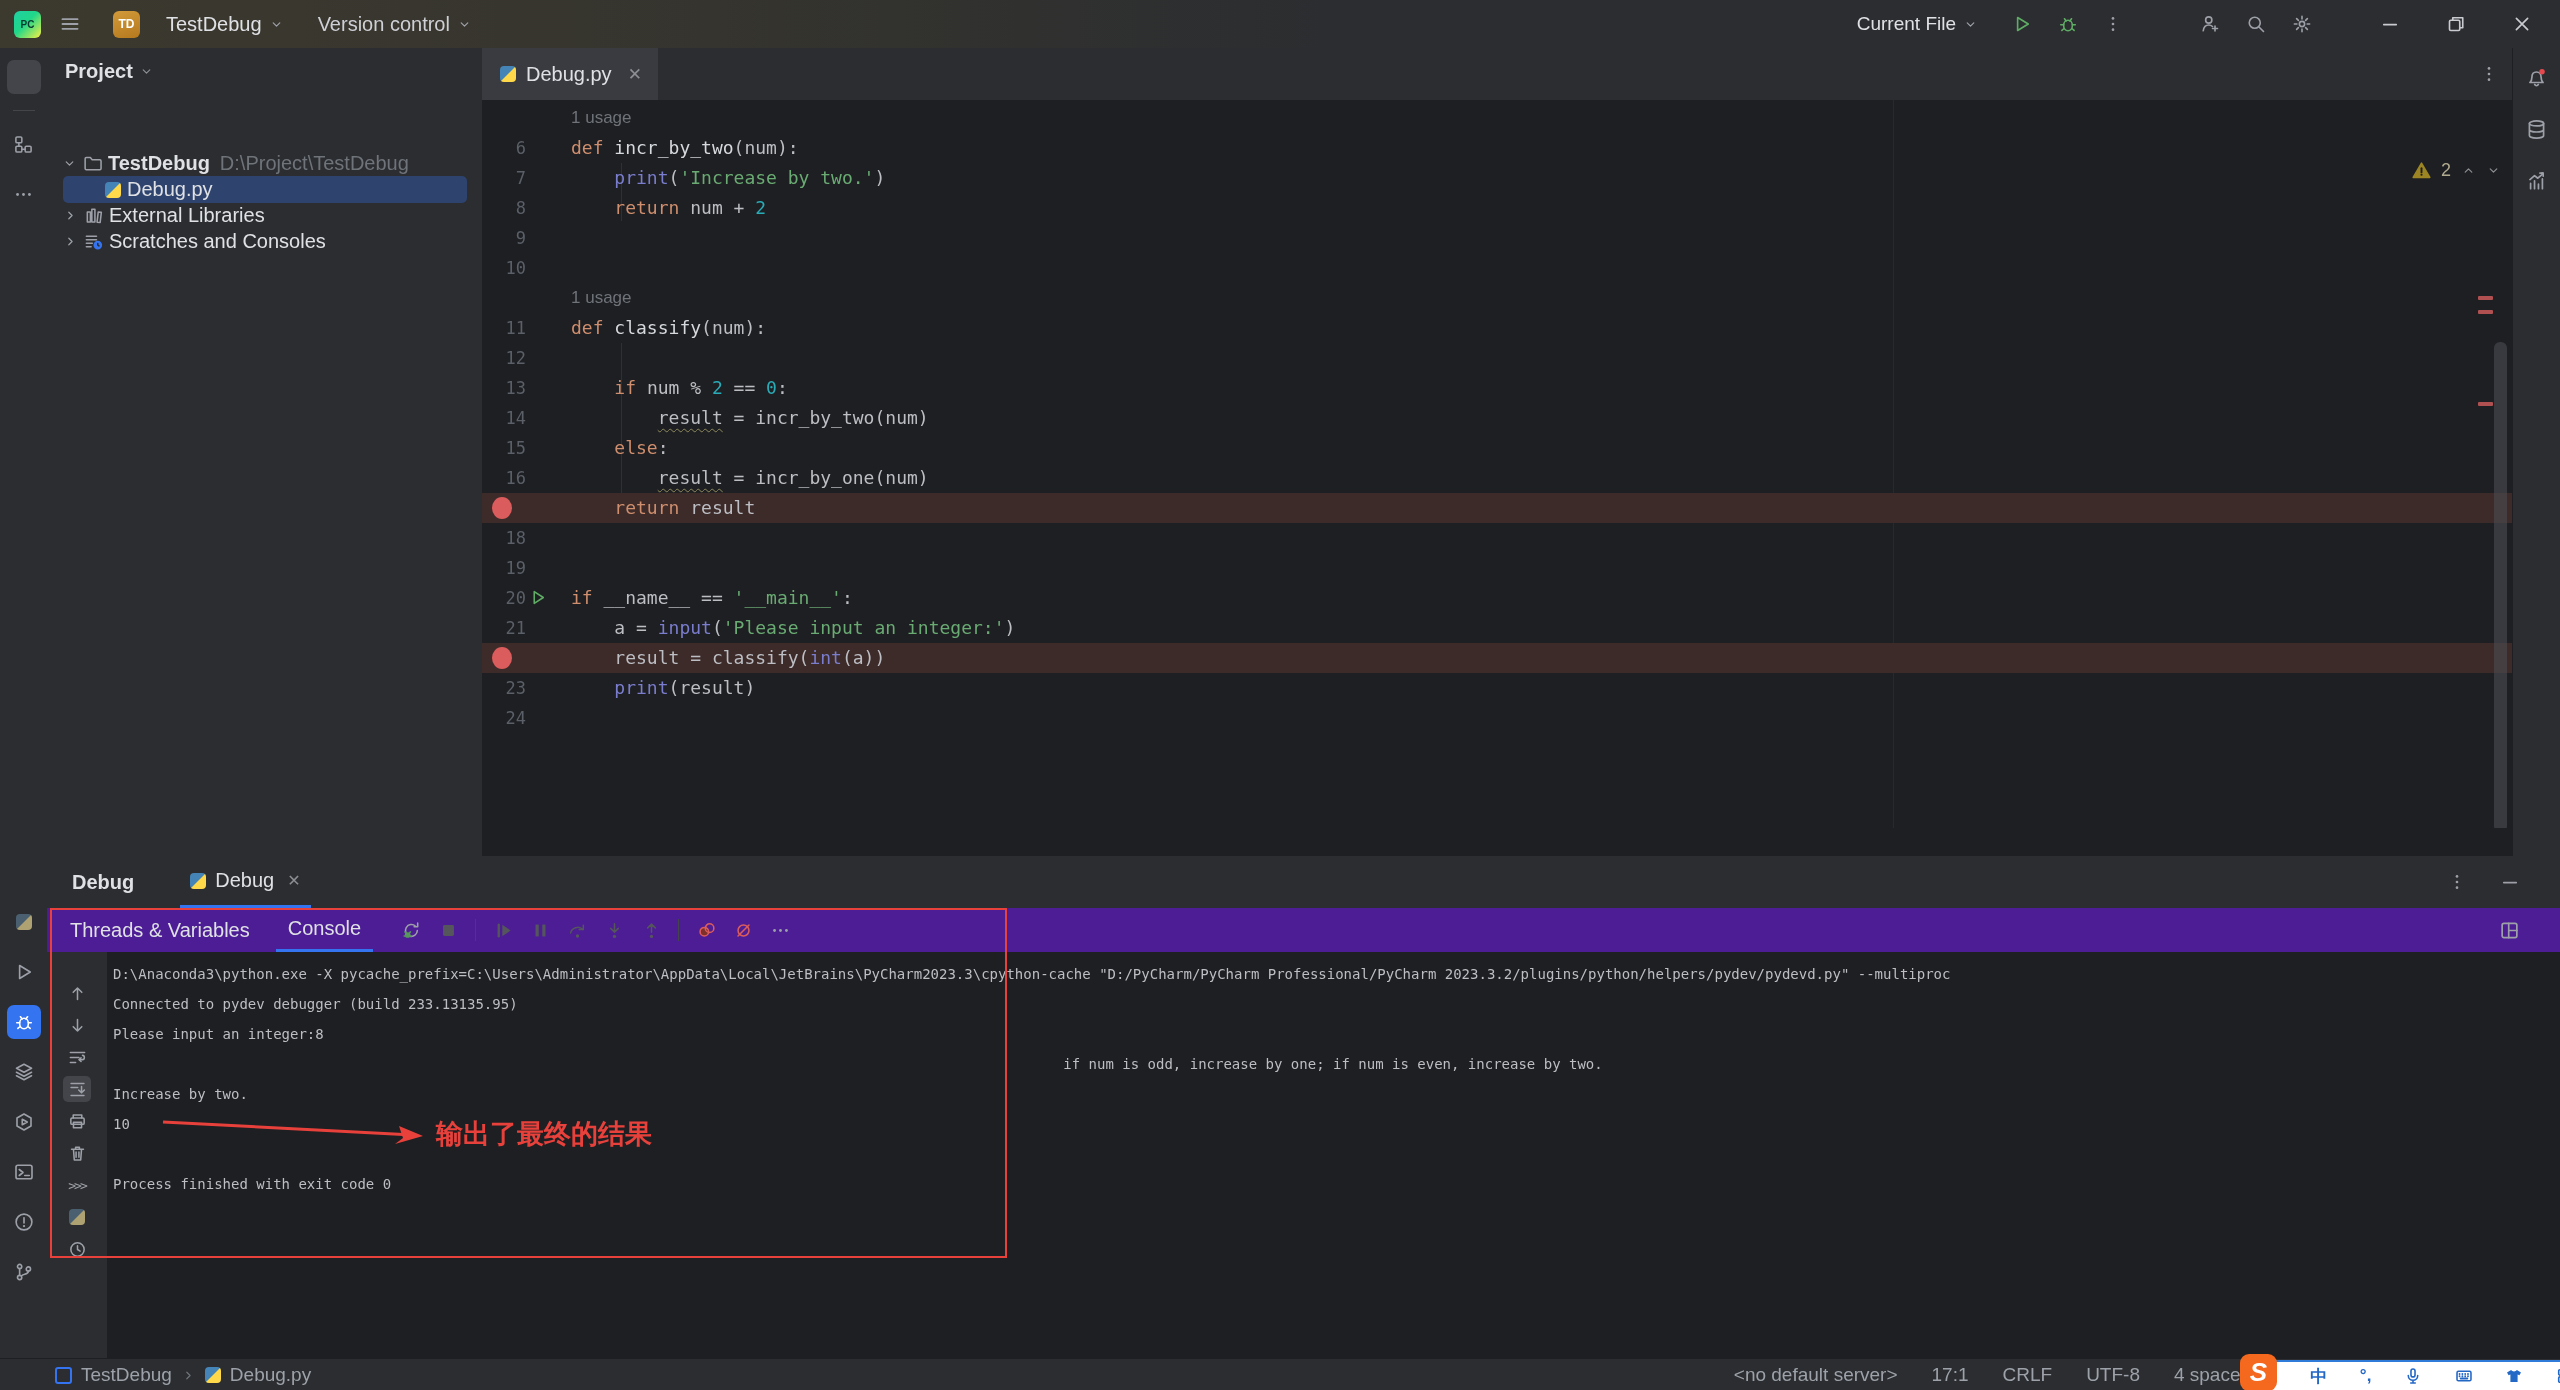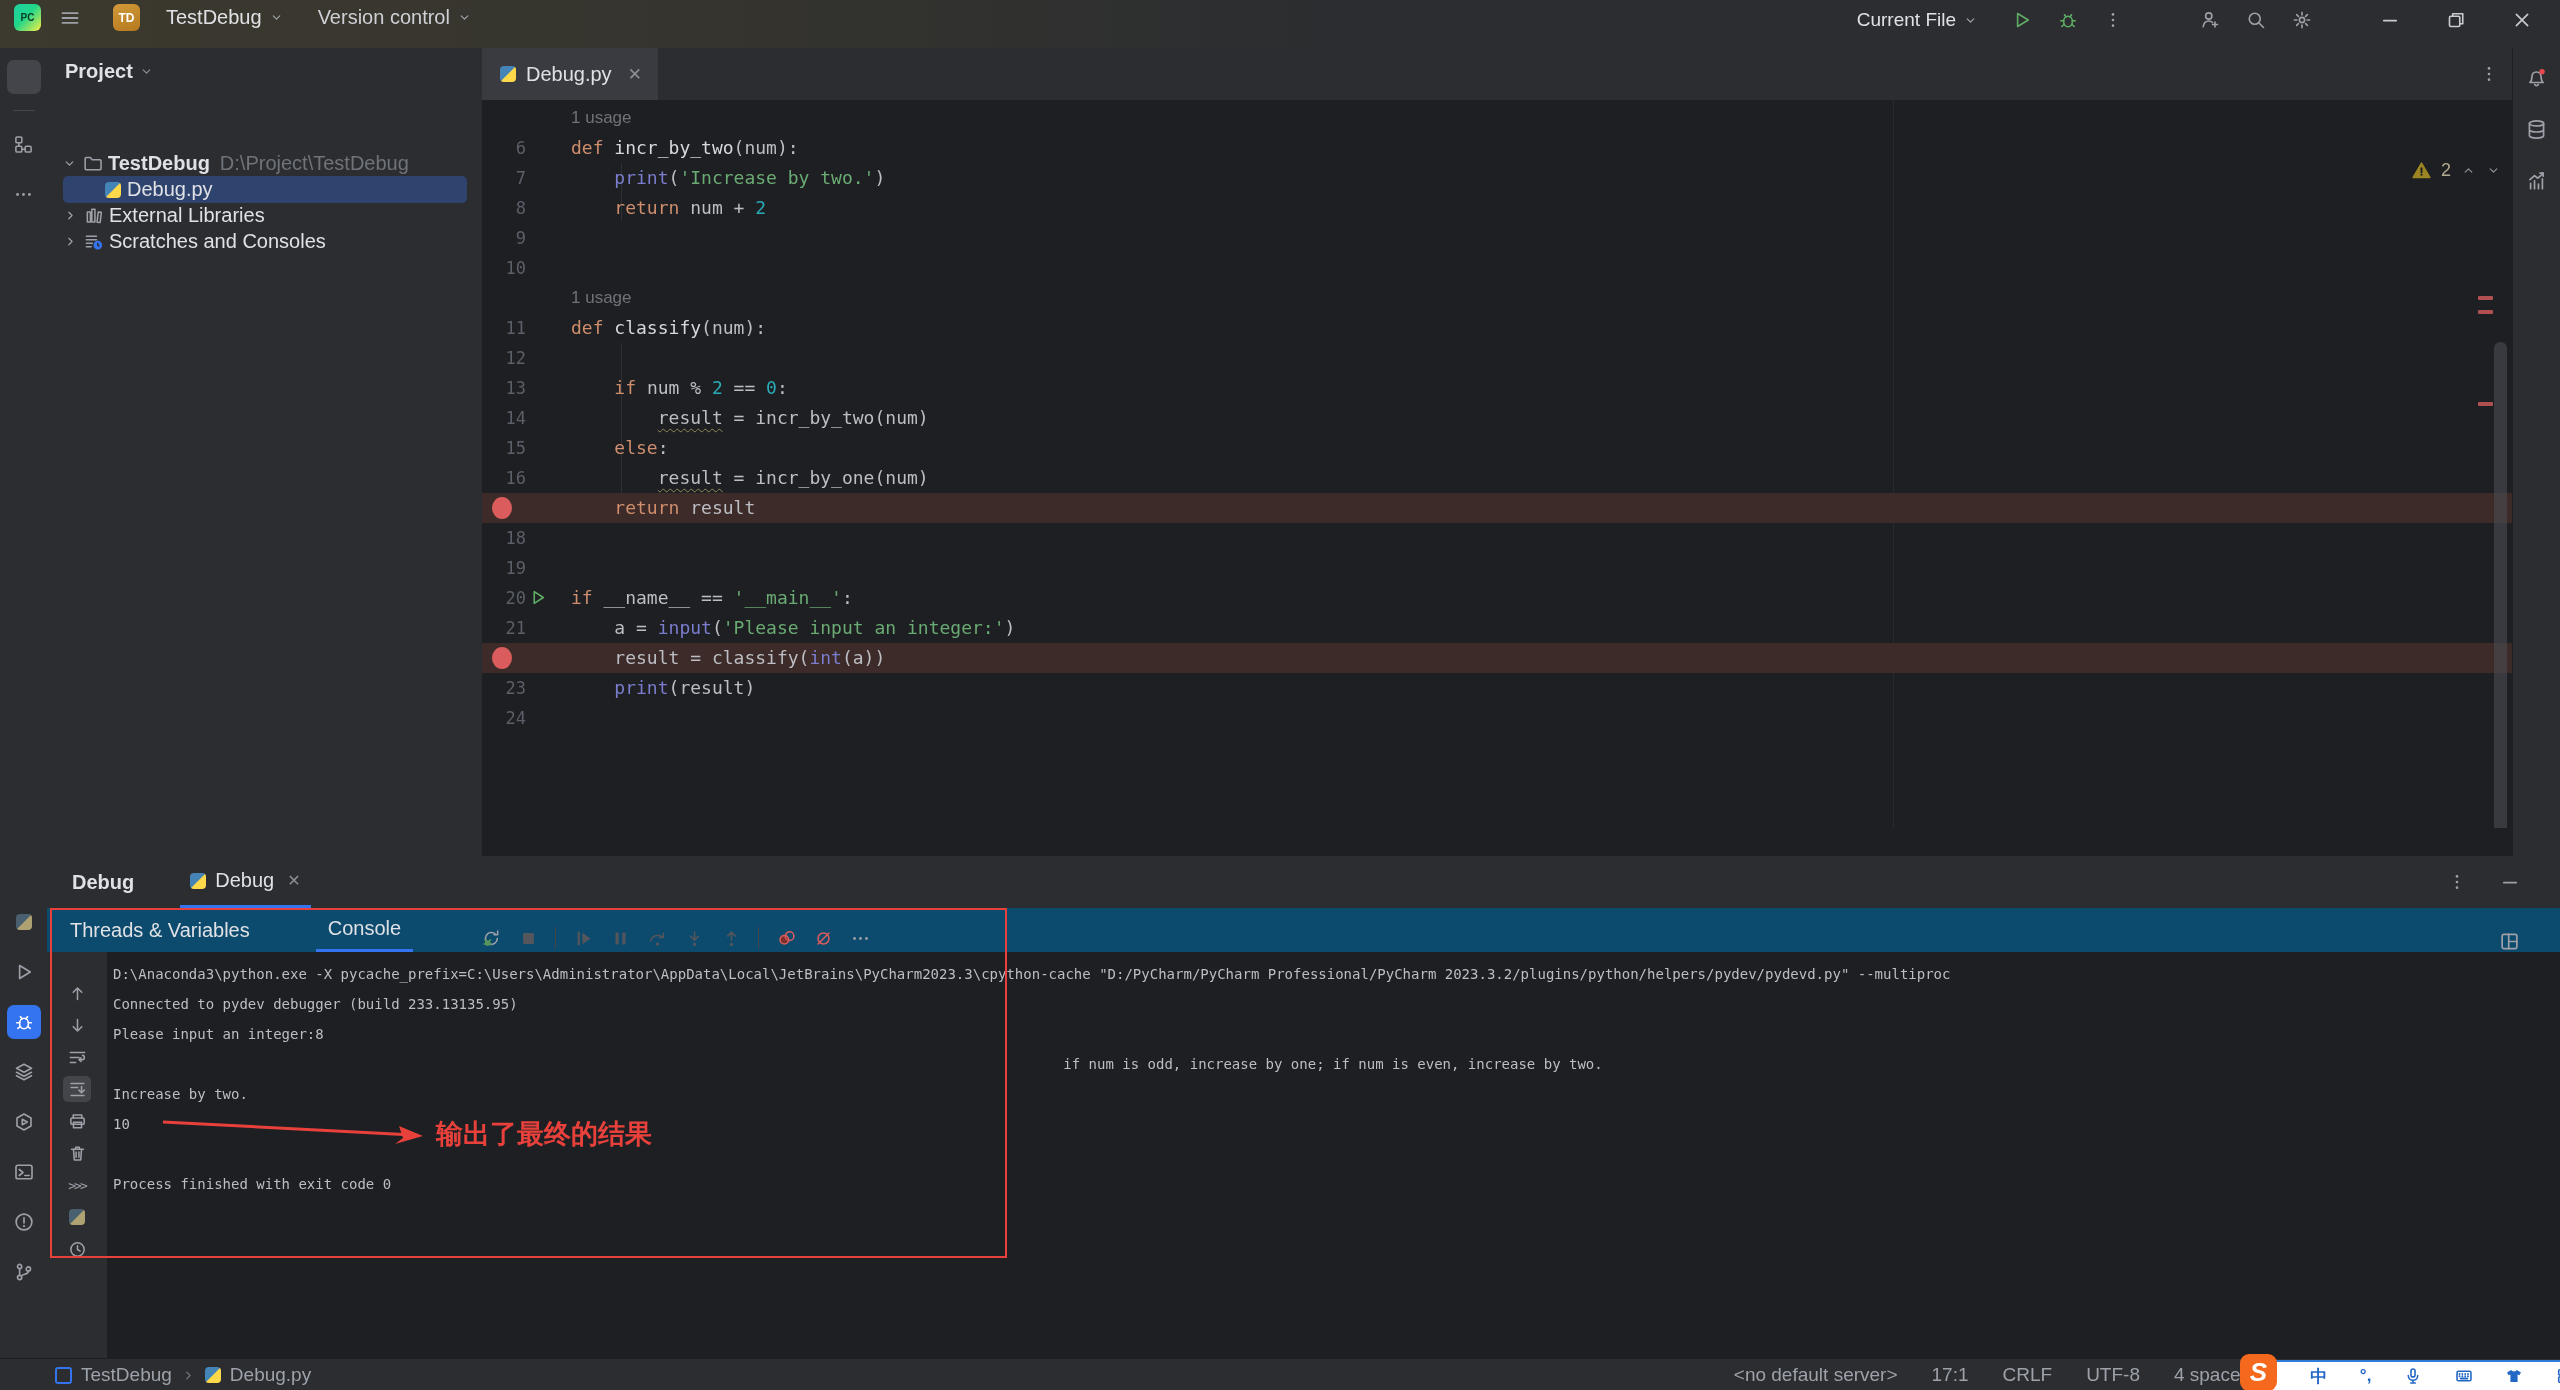--- a/index.html
+++ b/index.html
@@ -9,21 +9,21 @@
   svg{display:block;}
   .ic{display:flex;align-items:center;justify-content:center;color:#9da0a8;}
   .ic svg{stroke:currentColor;fill:none;stroke-width:1.3;stroke-linecap:round;stroke-linejoin:round;}
   .ic .fill{fill:currentColor;stroke:none;}
   .dis{color:#54565c;}
   .pylogo{width:16px;height:16px;border-radius:4px;display:inline-block;
           background:linear-gradient(135deg,#4584b6 49%,#ffd94a 51%);}
   .pylogo.mut{filter:grayscale(.55) brightness(.75);}
 
   
-  #titlebar{left:0;top:0;width:2560px;height:48px;display:flex;align-items:flex-start;
+  #titlebar{left:0;top:0;width:2560px;height:48px;display:flex;align-items:center;
     background:linear-gradient(90deg,#3c392e 0%,#35342e 28%,#2b2d30 52%,#2b2d30 100%);gap:20px;}
   .tb-left{display:flex;align-items:center;gap:18px;padding-left:14px;}
   #pc-logo{width:27px;height:27px;border-radius:6px;background:linear-gradient(135deg,#1fd1a4,#21d789 45%,#f7ef45);
     display:flex;align-items:center;justify-content:center;font-size:10px;font-weight:bold;color:#083b2d;}
   .td-badge{width:27px;height:27px;border-radius:6px;background:linear-gradient(160deg,#d29a3a,#b5791d);
     display:flex;align-items:center;justify-content:center;font-size:12px;font-weight:bold;color:#fff;margin-left:14px;}
   .tb-item{display:flex;align-items:center;gap:7px;font-size:20px;color:#dfe1e5;padding:6px 8px;border-radius:6px;}
   .tb-item.dim{color:#ced0d6;}
   .tb-right{margin-left:auto;display:flex;align-items:center;gap:26px;padding-right:18px;}
   .tb-right .tb-item{font-size:19px;}
@@ -79,21 +79,21 @@
     display:flex;flex-direction:column;align-items:center;gap:18px;padding-top:12px;box-sizing:border-box;}
 
   
   #debug{left:47px;top:856px;width:2513px;height:502px;background:#2b2d30;}
   #dheader{left:0;top:0;width:2513px;height:52px;display:flex;align-items:center;}
   #dtitle{margin-left:25px;font-size:20px;font-weight:bold;color:#dfe1e5;}
   #dtab{margin-left:46px;height:52px;display:flex;align-items:center;gap:9px;font-size:20px;color:#dfe1e5;
     border-bottom:3px solid #3574f0;padding:0 10px;box-sizing:border-box;}
   #dtab .x{color:#8c8e94;font-size:16px;margin-left:4px;}
   #dheader-right{margin-left:auto;display:flex;align-items:center;gap:34px;padding-right:40px;}
-  #dtabrow{left:0;top:52px;width:2513px;height:44px;display:flex;align-items:flex-end;background:#0c4a6e;gap:40px;}
+  #dtabrow{left:0;top:52px;width:2513px;height:44px;display:flex;align-items:center;background:#4c1d95;}
   .dtab2{font-size:20px;color:#dfe1e5;padding:0 12px;height:44px;display:flex;align-items:center;box-sizing:border-box;}
   .dtab2.sel{border-bottom:3px solid #3574f0;}
   #dtoolbar{display:flex;align-items:center;gap:9px;margin-left:24px;}
   .dtb{width:28px;height:28px;display:flex;align-items:center;justify-content:center;border-radius:5px;}
   .vsep{width:1px;height:22px;background:#43454a;margin:0 4px;}
   #layout-btn{margin-left:auto;margin-right:40px;}
   #dconsole{left:60px;top:96px;width:2453px;height:406px;background:#1e1f22;overflow:hidden;}
   #dtools{left:0;top:96px;width:60px;height:406px;background:#2b2d30;display:flex;flex-direction:column;align-items:center;gap:6px;padding-top:28px;box-sizing:border-box;}
   .ctool{width:28px;height:26px;border-radius:5px;display:flex;align-items:center;justify-content:center;color:#9da0a8;}
   .ctool.sel{background:#43454a;}

